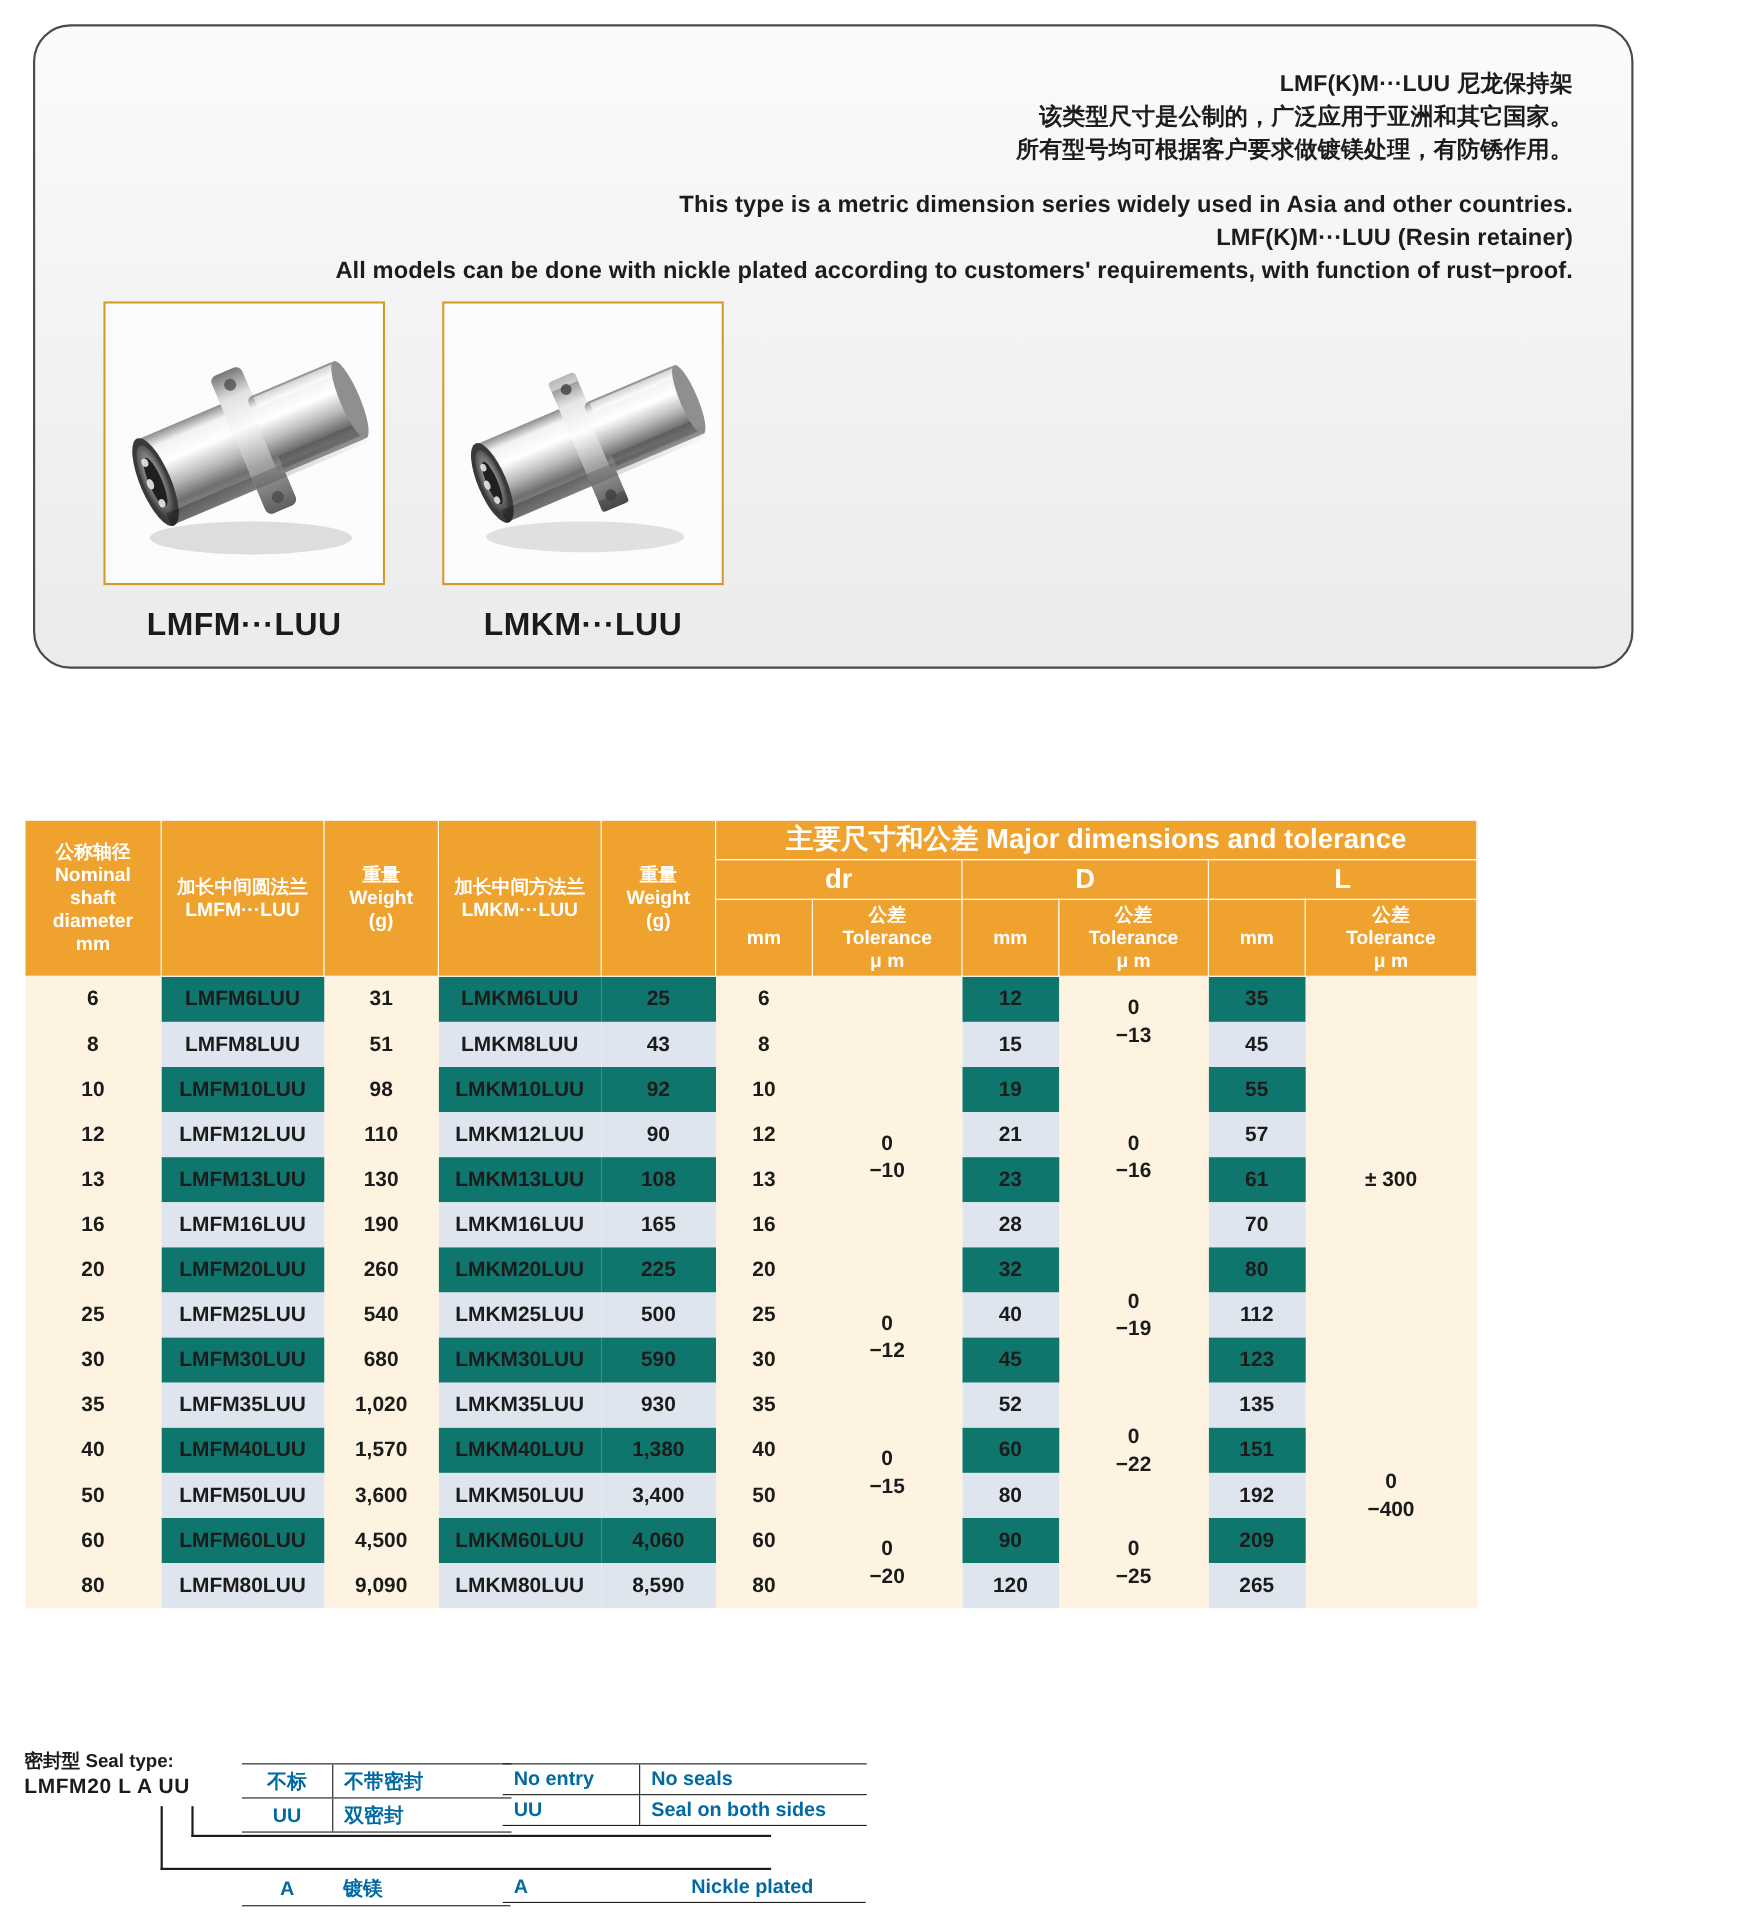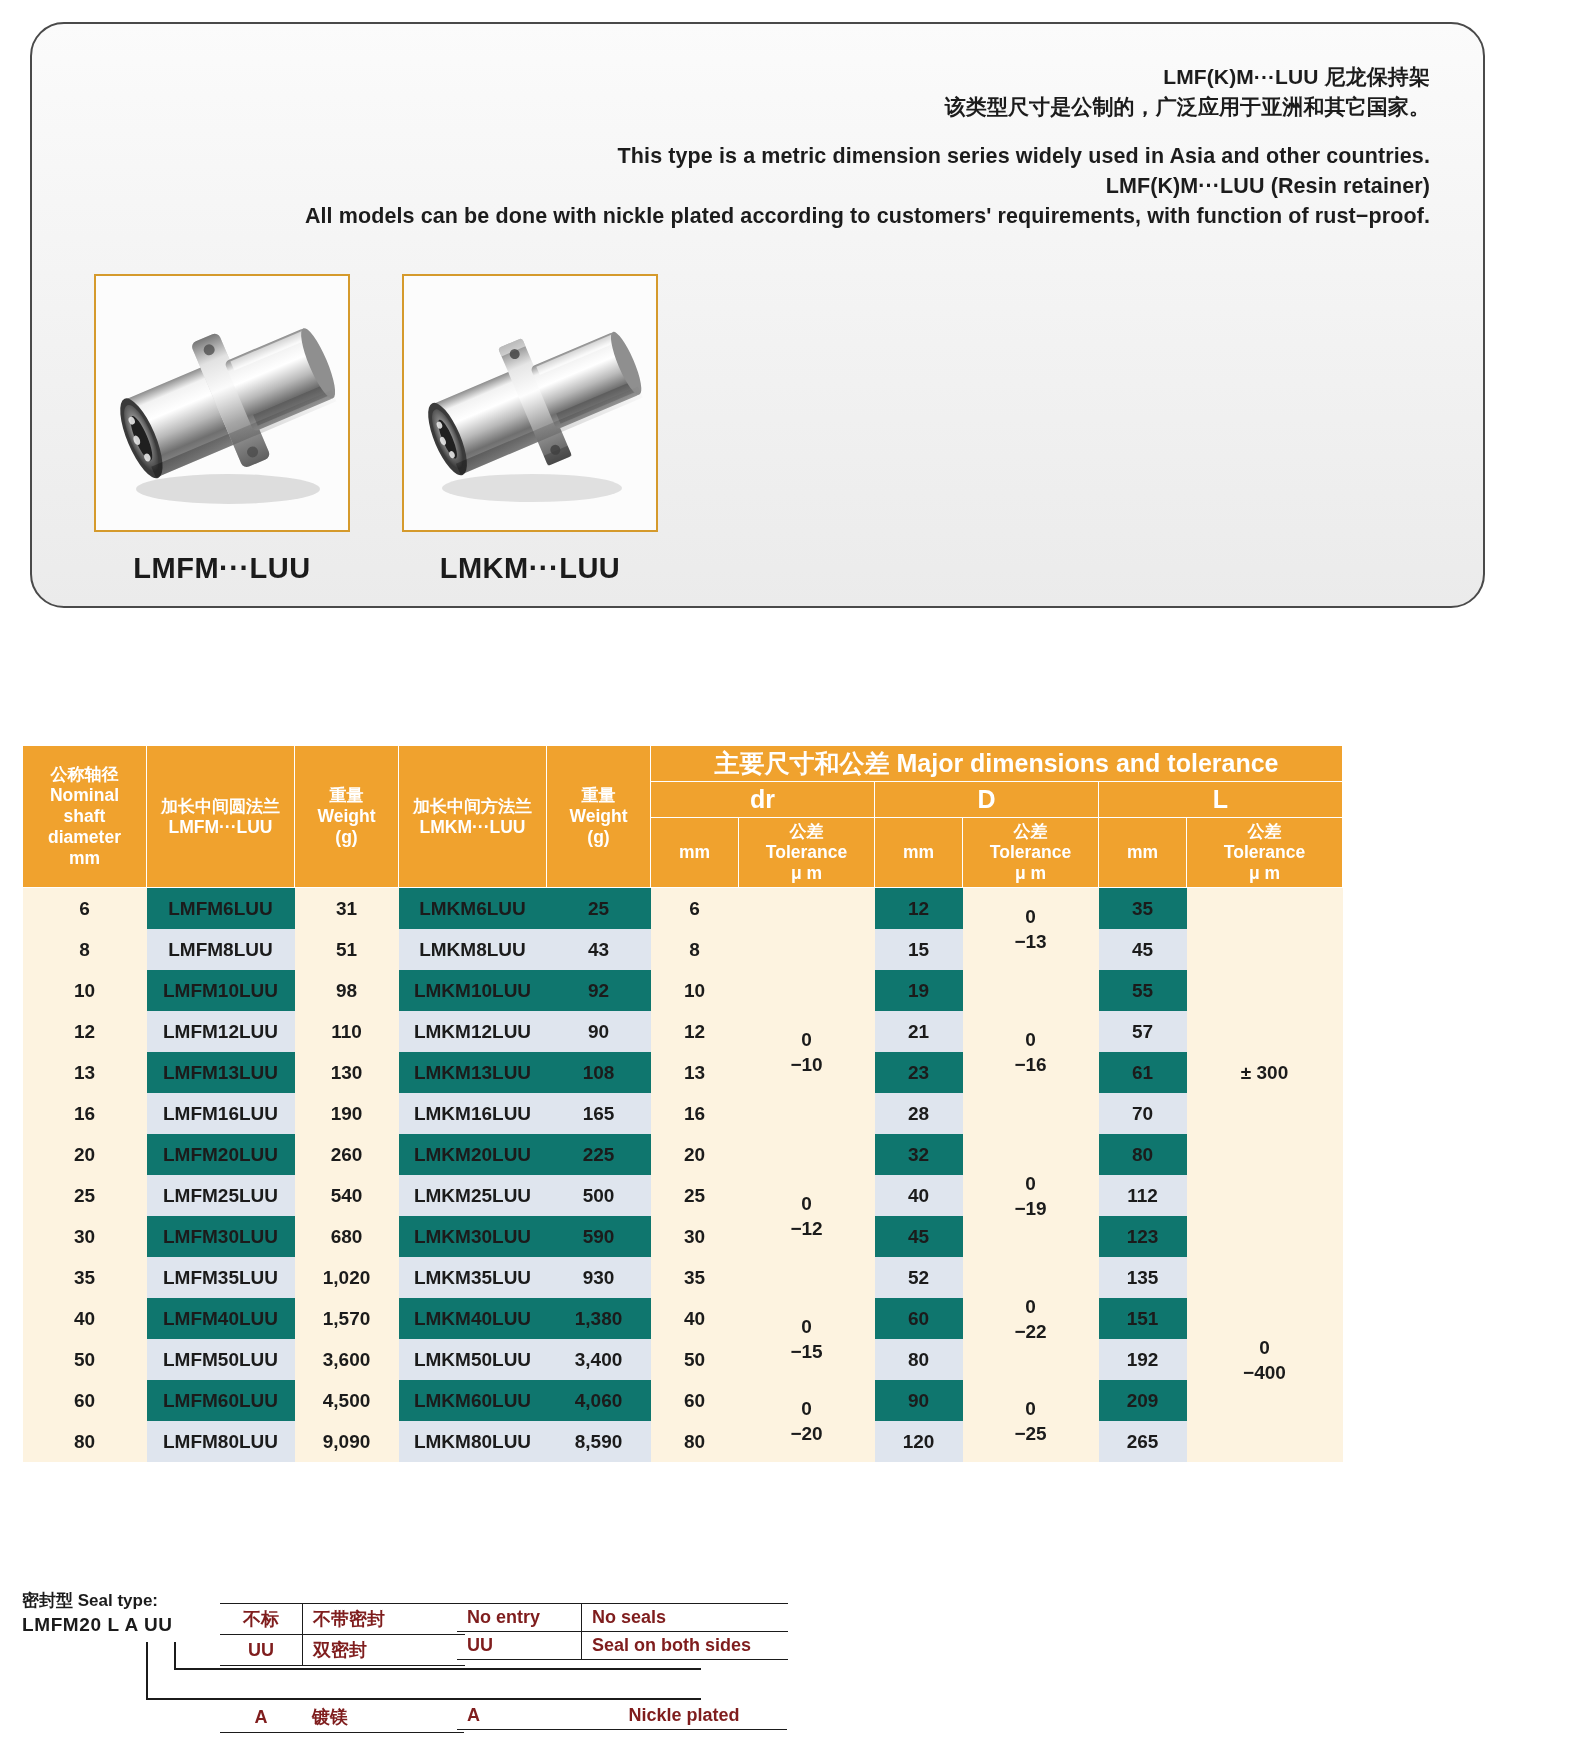--- a/index.html
+++ b/index.html
@@ -166,41 +166,42 @@
     line-height: 26px;
     letter-spacing: 0.6px;
     position: relative;
   }
 
   .legend-tbl {
     position: absolute;
     border-collapse: collapse;
     font-size: 18px;
     font-weight: bold;
-    color: #7f1d1d;
+    color: #0369a1;
   }
   .legend-tbl td {
     padding: 3px 10px;
     border: none;
     white-space: nowrap;
   }
   .legend-tbl td.sep { border-left: 1.6px solid #1b1b1b; }
   .legend-tbl tr.rule-top td { border-top: 1.6px solid #1b1b1b; }
   .legend-tbl tr.rule-bot td { border-bottom: 1.6px solid #1b1b1b; }
 
   .connector { position: absolute; background: #1b1b1b; }
 </style>
 </head>
 <body>
 
 <div class="info-panel">
 
   <div class="desc-block">
     <div class="desc-line cn">LMF(K)M···LUU 尼龙保持架</div>
     <div class="desc-line cn">该类型尺寸是公制的，广泛应用于亚洲和其它国家。</div>
+    <div class="desc-line cn">所有型号均可根据客户要求做镀镁处理，有防锈作用。</div>
     <div class="desc-gap"></div>
     <div class="desc-line">This type is a metric dimension series widely used in Asia and other countries.</div>
     <div class="desc-line">LMF(K)M···LUU (Resin retainer)</div>
     <div class="desc-line">All models can be done with nickle plated according to customers' requirements, with function of rust−proof.</div>
   </div>
 
   <div class="photos">
 
     <div class="photo-card a">
       <div class="photo-frame">

